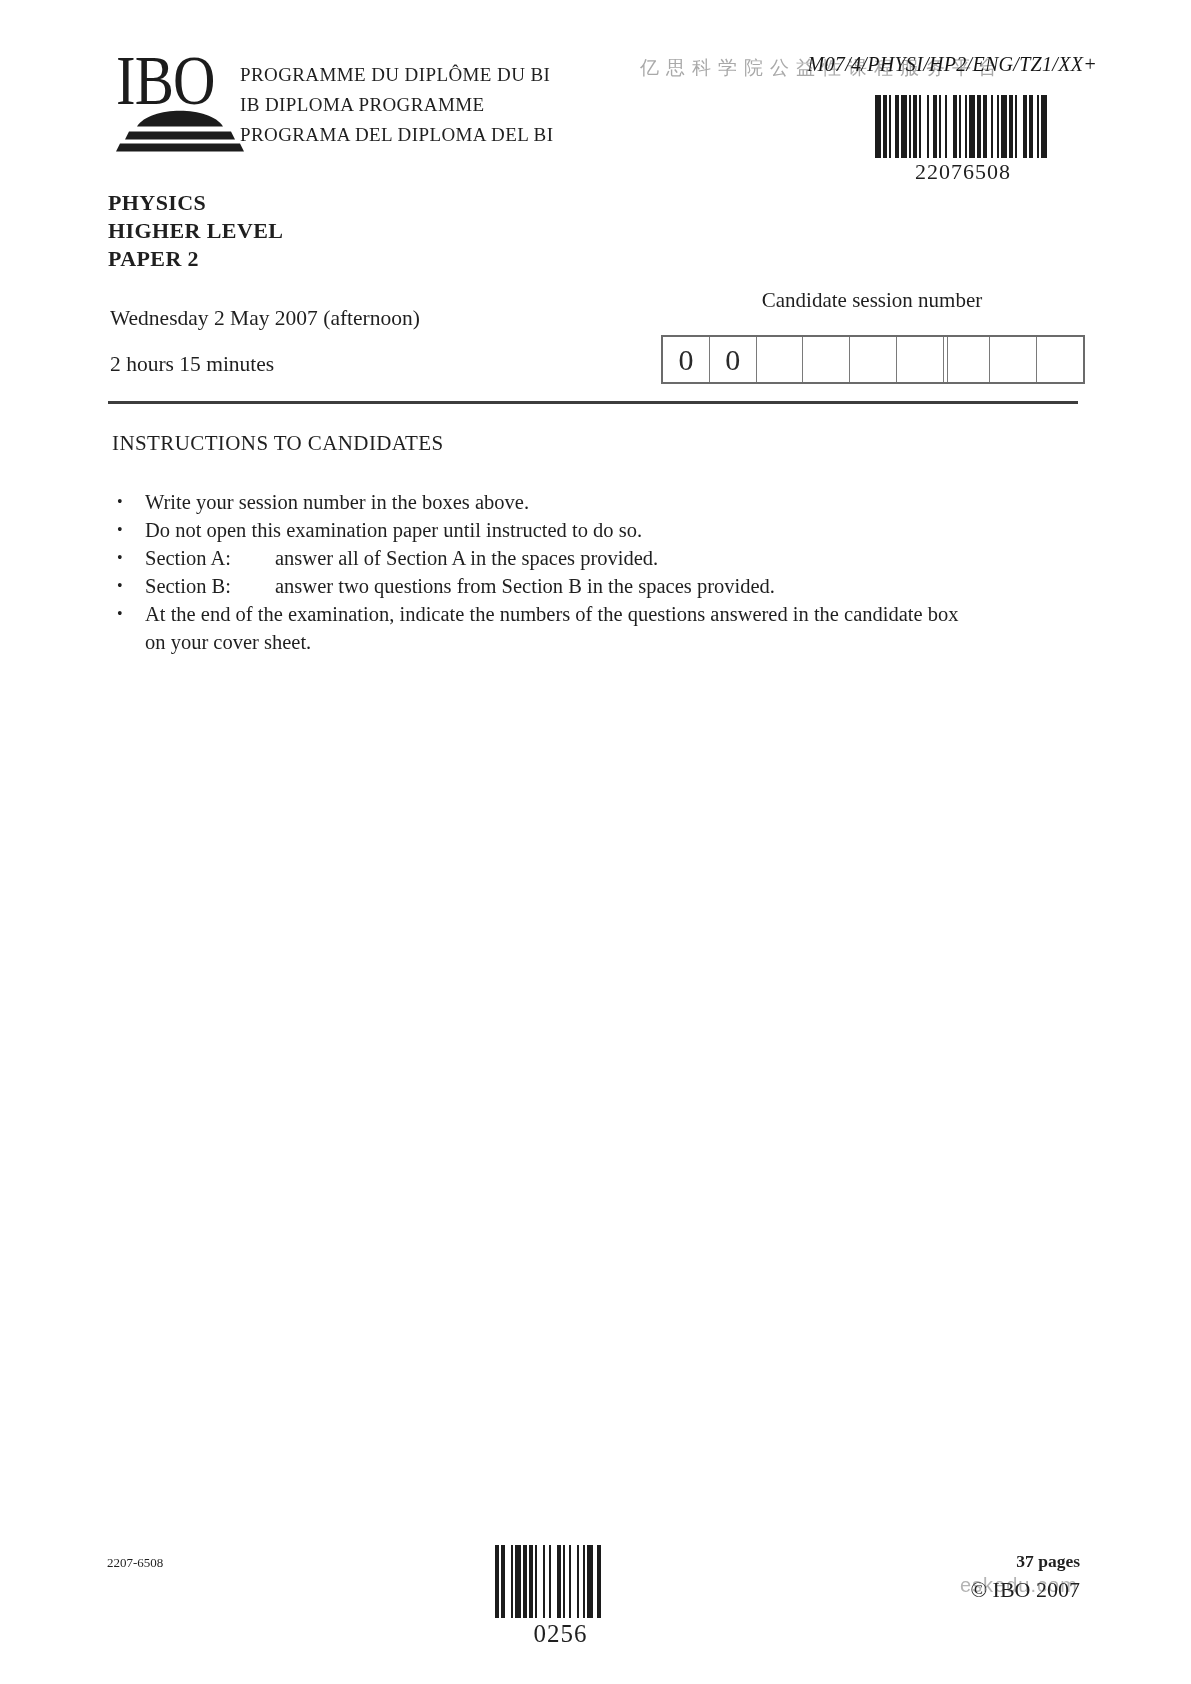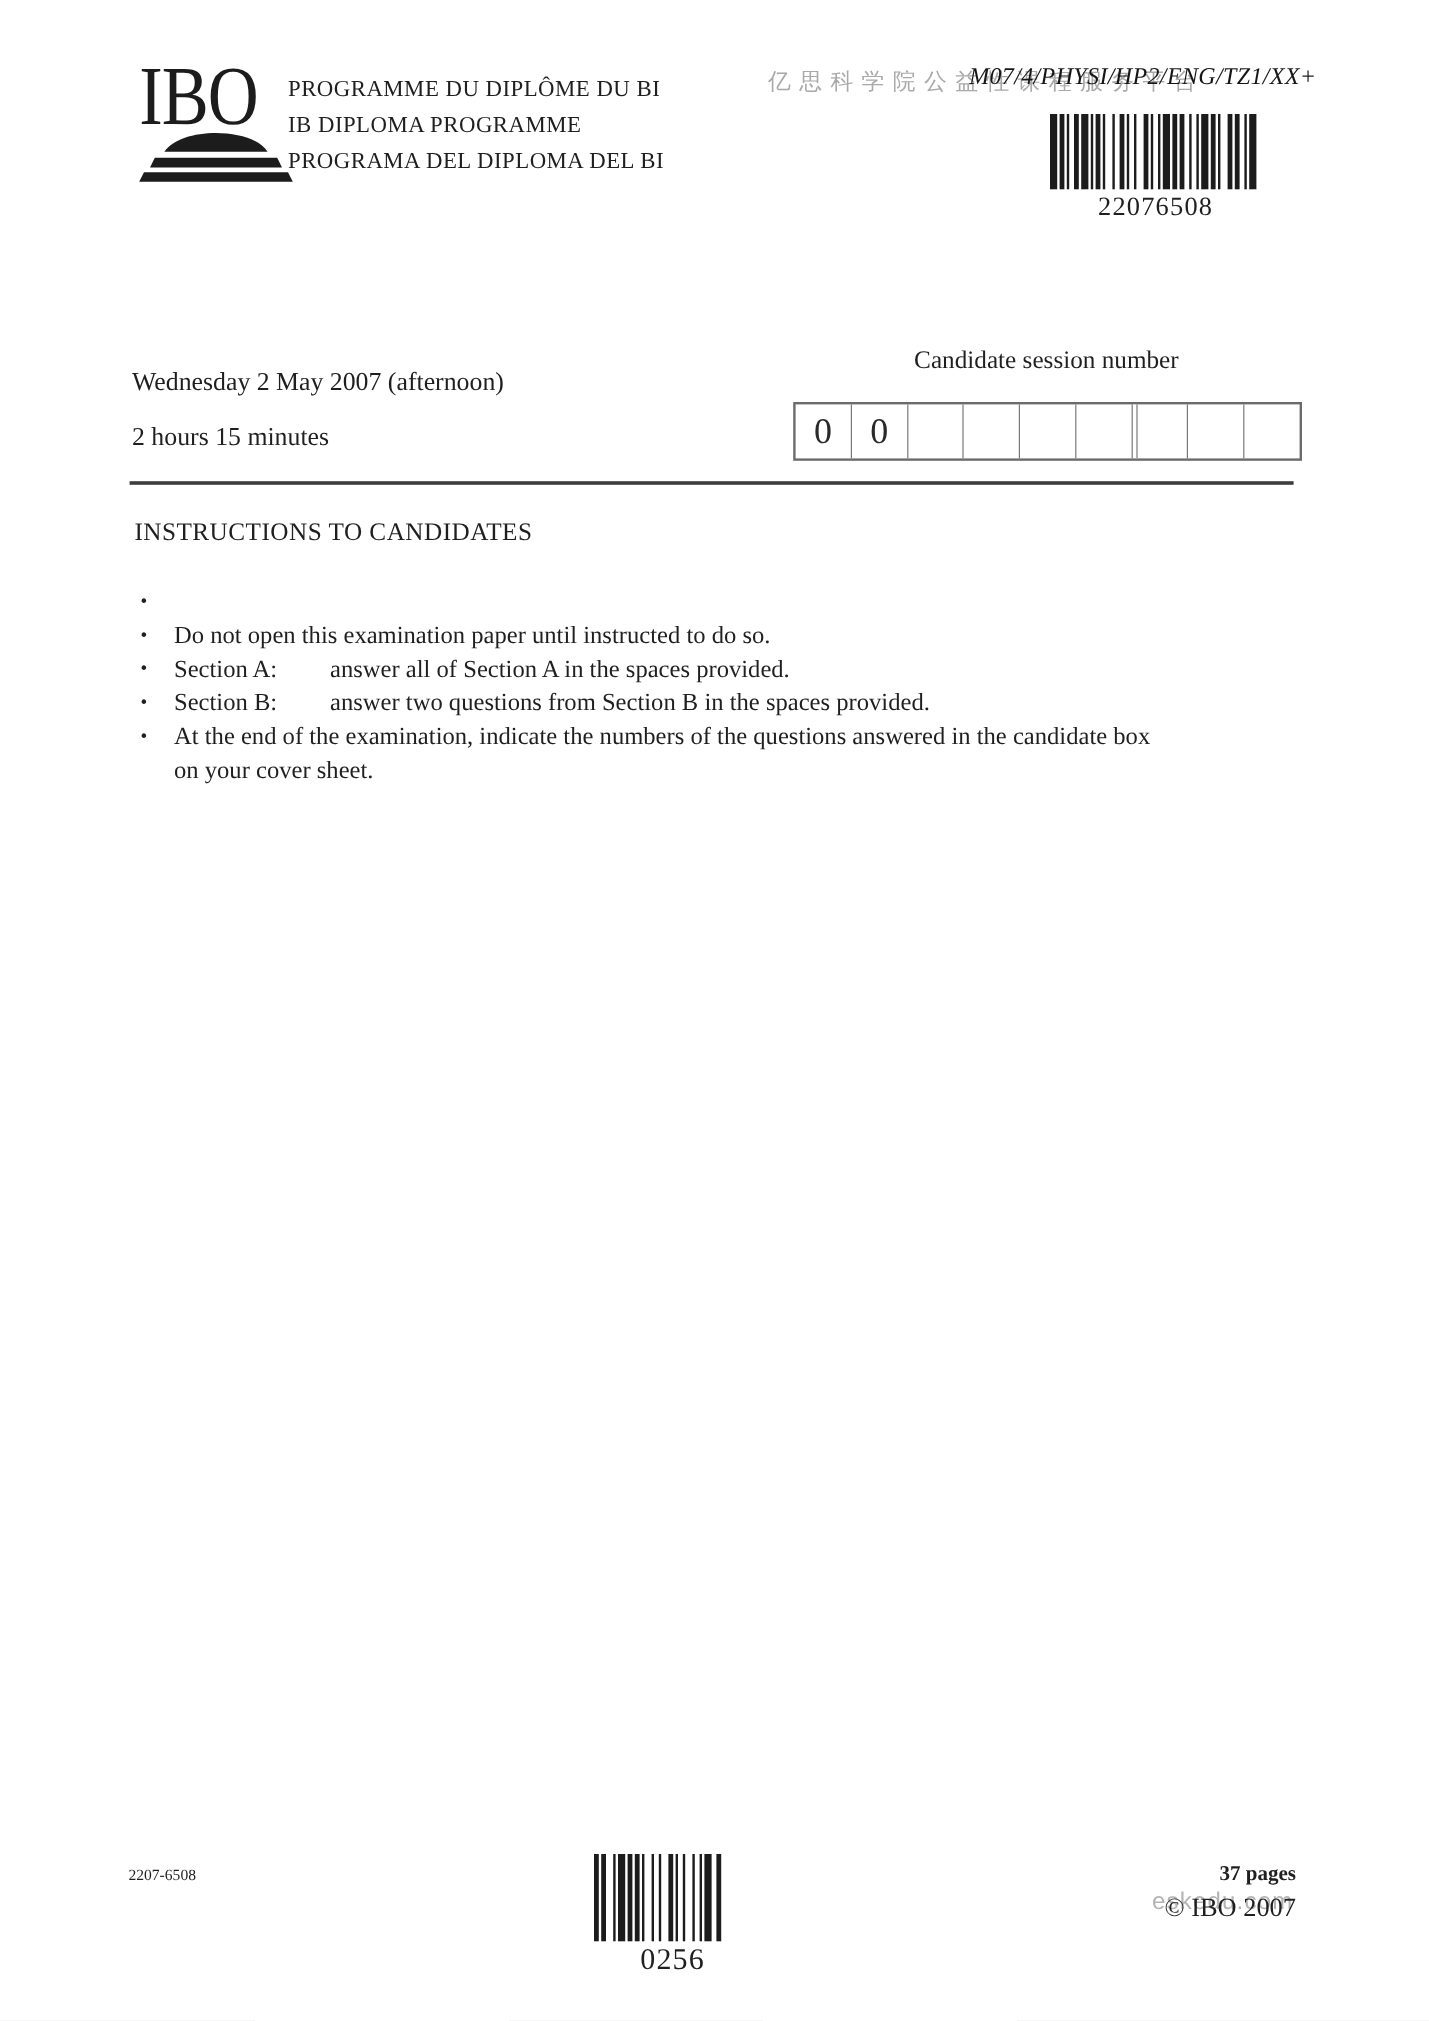--- a/index.html
+++ b/index.html
@@ -136,20 +136,25 @@
       <div class="bar" style="width: 4px;"></div>
       <div class="gap" style="width: 2px;"></div>
       <div class="bar" style="width: 4px;"></div>
       <div class="gap" style="width: 4px;"></div>
       <div class="bar" style="width: 2px;"></div>
       <div class="gap" style="width: 2px;"></div>
       <div class="bar" style="width: 6px;"></div>
     </div>
   <div class="barcode-top-num">22076508</div>
 
+  <div class="title-block">
+    <div>PHYSICS</div>
+    <div>HIGHER LEVEL</div>
+    <div>PAPER 2</div>
+  </div>
 
   <div class="date-line">Wednesday 2 May 2007 (afternoon)</div>
   <div class="duration-line">2 hours 15 minutes</div>
   <div class="cand-label">Candidate session number</div>
   <div class="session-boxes" id="session-boxes">
       <div class="session-cell">0</div>
       <div class="session-cell">0</div>
       <div class="session-cell"></div>
       <div class="session-cell"></div>
       <div class="session-cell"></div>
@@ -158,20 +163,21 @@
       <div class="session-cell"></div>
       <div class="session-cell"></div>
     </div>
 
   <div class="rule"></div>
 
   <div class="instr-heading">INSTRUCTIONS TO CANDIDATES</div>
   <div class="instr-list" id="instr-list">
     <div class="instr-item">
       <span class="instr-bullet">•</span>
+      <span class="instr-text">Write your session number in the boxes above.</span>
     </div>
 
     <div class="instr-item">
       <span class="instr-bullet">•</span>
       <span class="instr-text">Do not open this examination paper until instructed to do so.</span>
     </div>
 
     <div class="instr-item">
       <span class="instr-bullet">•</span>
       <span class="instr-text"><span class="sec-label">Section A:</span>answer all of Section A in the spaces provided.</span>

